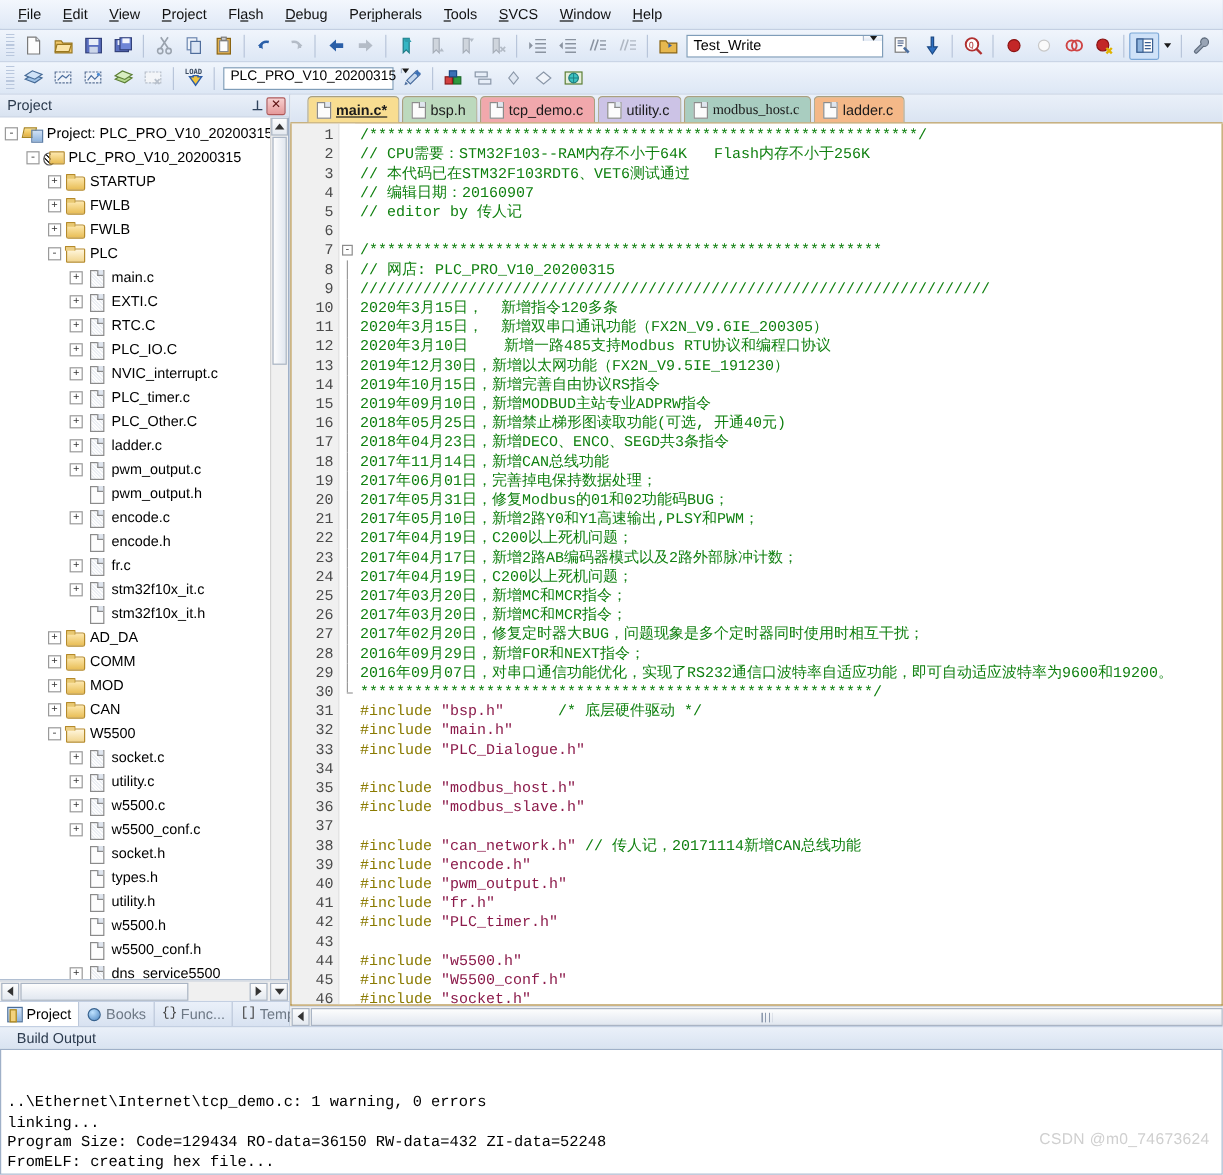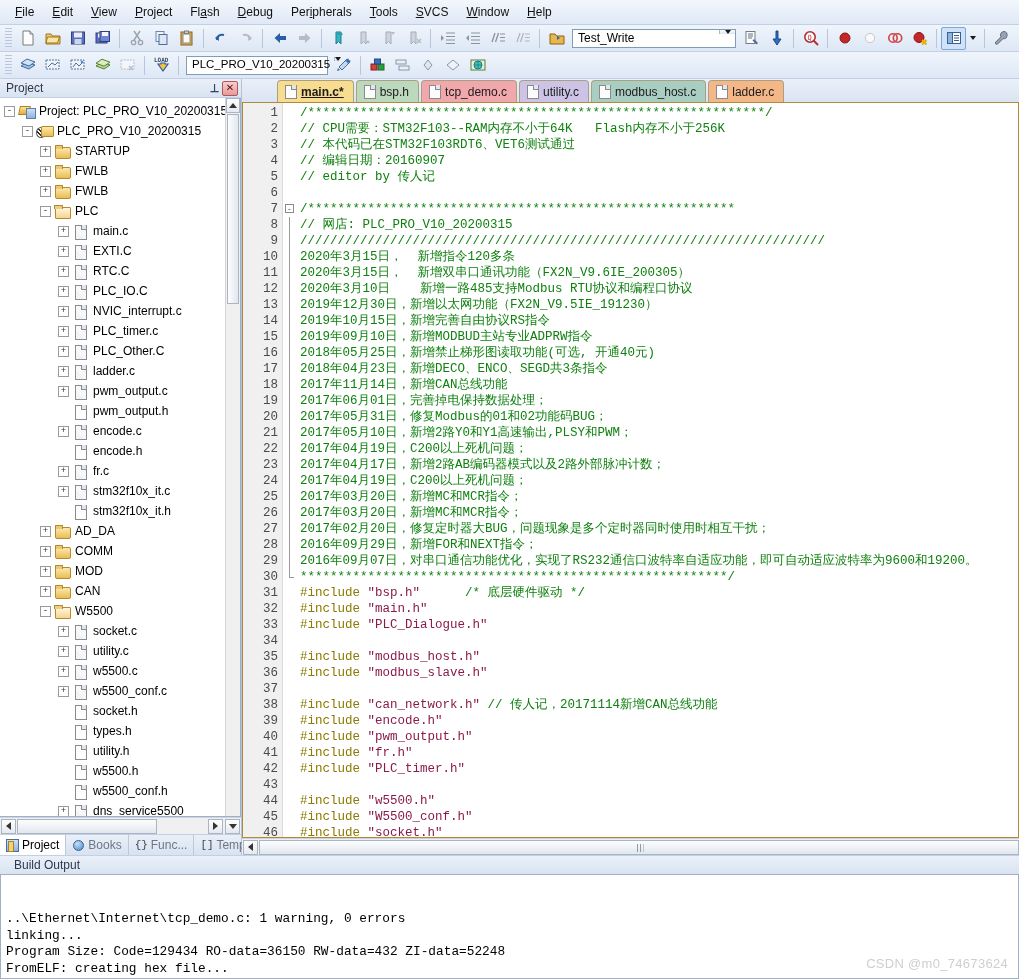--- a/index.html
+++ b/index.html
@@ -266,21 +266,21 @@
     padding:0 9px 0 7px;
     border:1px solid #a9a080; border-bottom:none;
     border-radius:4px 4px 0 0;
     font-size:12px; color:#1b1b1b;
     margin-right:2px; white-space:nowrap;
     position:relative;
   }
   .etab .fi { width:11px;height:13px;position:relative;flex:0 0 auto; }
   .etab .fi::before{content:"";position:absolute;left:0;top:0;width:10px;height:12px;background:#fcfcfc;border:1px solid #8b8b8b;}
   .etab .fi::after{content:"";position:absolute;left:6px;top:0;width:4px;height:4px;background:#dfe5ee;border-left:1px solid #8b8b8b;border-bottom:1px solid #8b8b8b;}
-  .etab.active { font-weight:bold; text-decoration:underline;margin-left:21px; }
+  .etab.active { font-weight:bold; text-decoration:underline; }
 
   .editor {
     flex:1 1 auto; background:#fff; position:relative; overflow:hidden;
     border:1px solid #b08a3a; border-top:none;
     display:flex;
   }
   .gutter {
     width:40px; flex:0 0 40px; background:#f0f0f0;
     border-right:1px solid #dcdcdc;
     padding-top:2px;
@@ -333,21 +333,21 @@
   .buildbody {
     height:105px; background:#fff;
     border:1px solid #9fb0c8;
     margin:0 0 0 0;
     padding:3px 0 0 5px;
     font-family:"Liberation Mono",monospace;
     font-size:12.8px; color:#000; white-space:pre; line-height:16.5px;
     overflow:hidden; position:relative;
   }
   .watermark {
-    position:absolute; right:10px; bottom:6px;
+    position:absolute; right:10px; bottom:21px;
     font-size:13px; color:#cfcfcf;
     font-family:"Liberation Sans",sans-serif;
     letter-spacing:0.3px;
   }
   svg { display:block; }
 </style>
 </head>
 <body>
 
 <div id="app">
@@ -959,21 +959,21 @@
             <span>bsp.h</span>
           </div>
           <div class="etab" style="background: linear-gradient(rgb(241, 168, 172), rgb(241, 168, 172)); text-align: center;">
             <span class="fi"></span>
             <span>tcp_demo.c</span>
           </div>
           <div class="etab" style="background: linear-gradient(rgb(204, 195, 230), rgb(204, 195, 230));">
             <span class="fi"></span>
             <span>utility.c</span>
           </div>
-          <div class="etab" style="background: linear-gradient(rgb(169, 205, 192), rgb(169, 205, 192));">
+          <div class="etab" style="background: linear-gradient(rgb(169, 205, 192), rgb(169, 205, 192)); font-family: Liberation Serif, serif;">
             <span class="fi"></span>
             <span>modbus_host.c</span>
           </div>
           <div class="etab" style="background: linear-gradient(rgb(244, 184, 136), rgb(244, 184, 136));">
             <span class="fi"></span>
             <span>ladder.c</span>
           </div>
         </div>
 
       <div class="editor">

